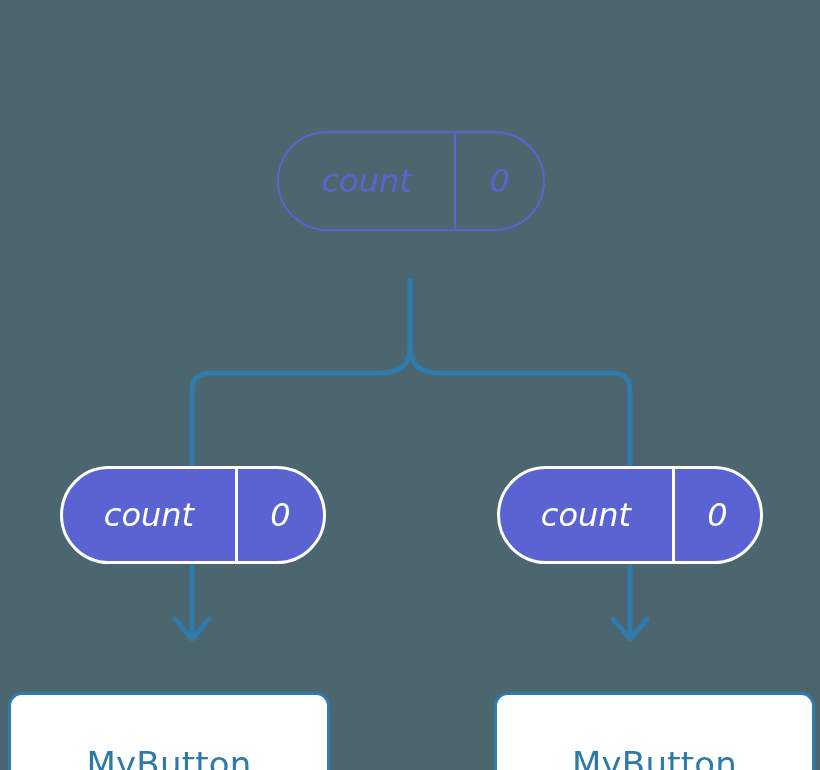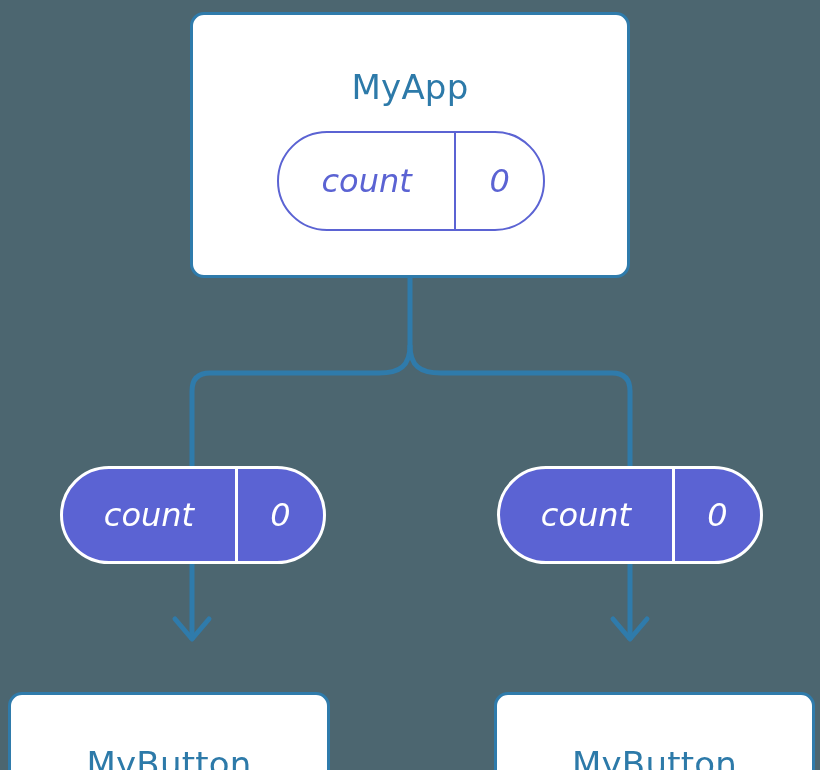--- a/index.html
+++ b/index.html
@@ -172,23 +172,20 @@
       <path d="M 441 373 L 612 373 Q 630 373 630 391 L 630 470"></path>
 
       <path d="M 192 560 L 192 640"></path>
       <path stroke-linecap="round" d="M 175 619 L 192 639 L 209 619"></path>
 
       <path d="M 630 560 L 630 640"></path>
       <path stroke-linecap="round" d="M 613 619 L 630 639 L 647 619"></path>
     </g>
   </svg>
 
-  <div class="component-box" id="root-component">
-    <div class="component-title">MyApp</div>
-  </div>
 
   <div class="state-pill outlined" id="root-state-pill">
     <div class="pill-key">count</div>
     <div class="pill-value">0</div>
   </div>
 
   <div class="state-pill filled" id="state-pill-left">
     <div class="pill-key">count</div>
     <div class="pill-value">0</div>
   </div>

